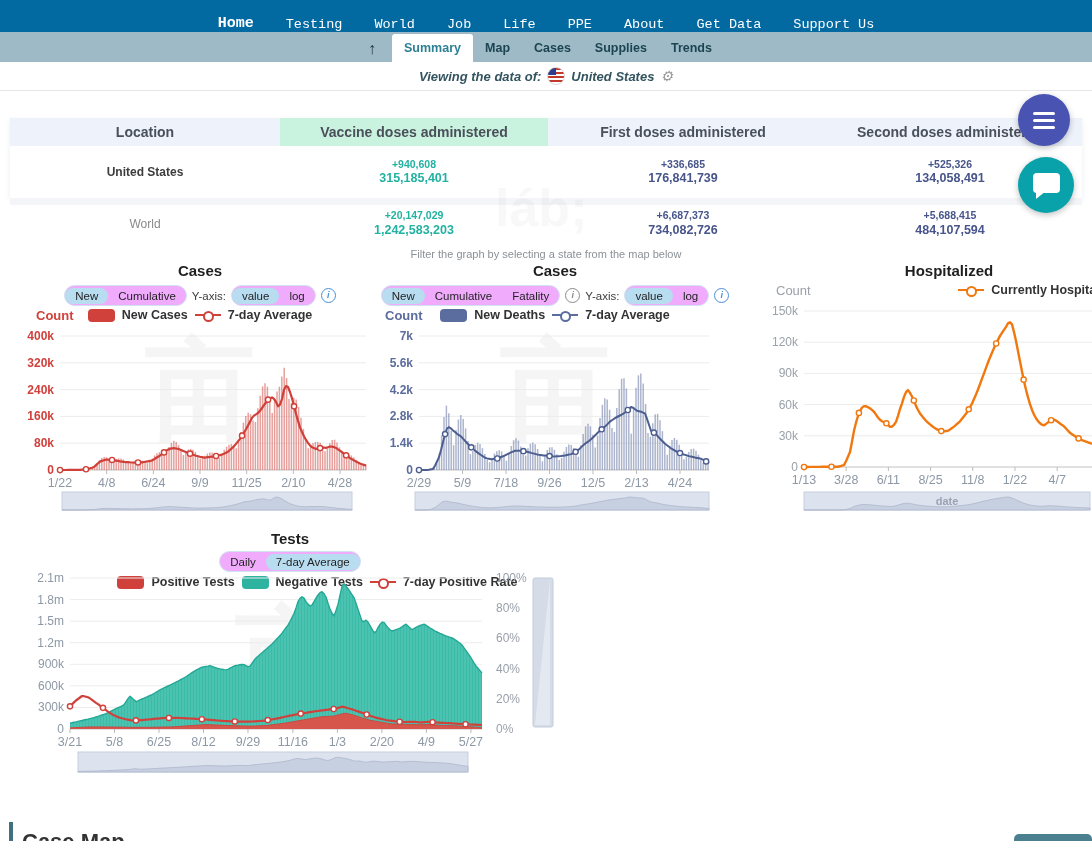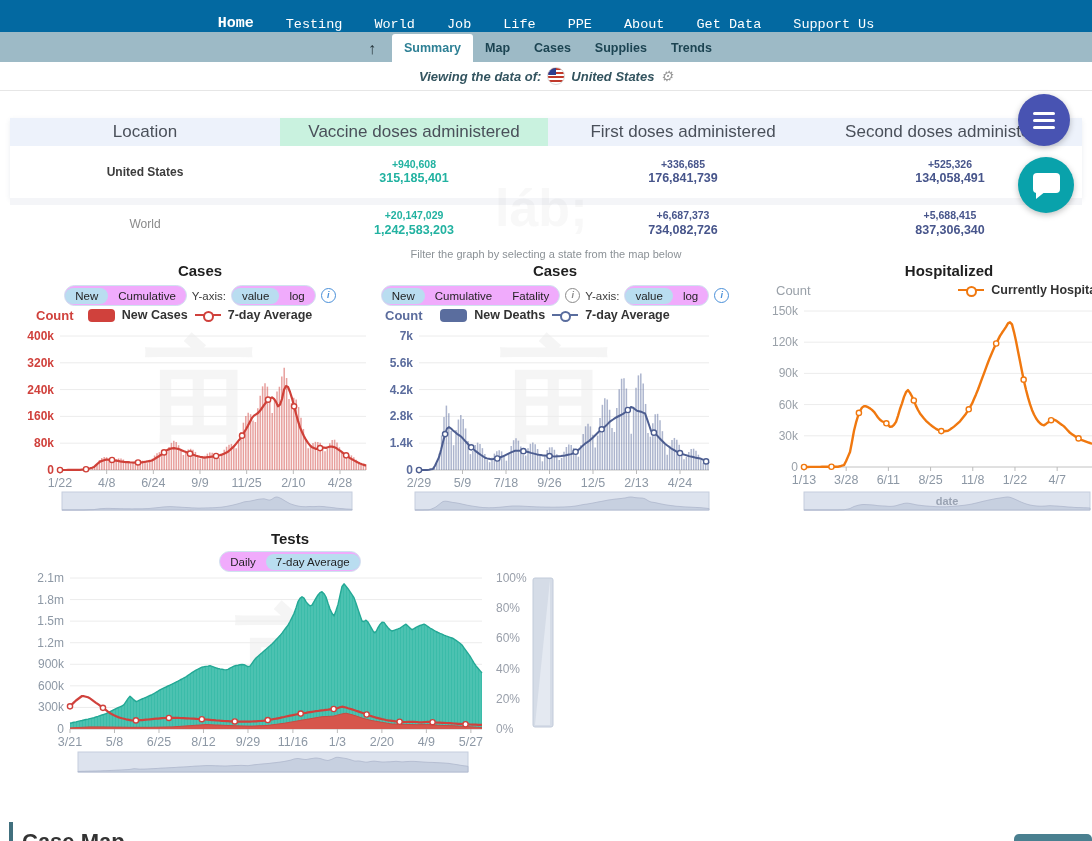--- a/index.html
+++ b/index.html
@@ -23,21 +23,21 @@
   .flag{width:16px;height:16px;border-radius:50%;overflow:hidden;position:relative;flex:0 0 auto;
         background:repeating-linear-gradient(#c0392b 0 2px,#fff 2px 4px);border:1px solid #d8d8d8;}
   .flag::after{content:'';position:absolute;left:0;top:0;width:8px;height:7px;background:#2c3e8f;}
   .gear{color:#9a9a9a;font-size:14px;font-weight:normal;cursor:pointer;}
   
   .tablecard{position:absolute;left:10px;top:118px;width:1072px;}
   .tcard{box-shadow:0 2px 5px rgba(60,80,120,.10);}
   .thead{display:flex;height:28px;background:#edf2fb;}
   .th,.cell{display:flex;flex-direction:column;align-items:center;justify-content:center;}
   .c0{width:270px}.c1{width:268px}.c2{width:270px}.c3{width:264px}
-  .th{font-size:17px;font-weight:normal;color:#4a505a;cursor:pointer;}
+  .th{font-size:14px;font-weight:bold;color:#4a505a;cursor:pointer;}
   .th.hl{background:#c9f2df;}
   .trow{display:flex;background:#fff;}
   .trow.us{height:52px;}
   .spacer{height:7px;background:#f4f5f8;}
   .trow.world{height:37px;}
   .loc{font-size:12px;color:#3d3d3d;font-weight:bold;}
   .trow.world .loc{color:#8a8a8a;font-weight:normal;}
   .delta{font-size:10.5px;font-weight:bold;line-height:1.25;}
   .total{font-size:12.5px;font-weight:bold;line-height:1.2;}
   .vac{color:#22b2a1;} .blu{color:#47558b;}
@@ -159,21 +159,21 @@
       <div class="cell c1">
         <span class="delta vac">+20,147,029</span>
         <span class="total vac">1,242,583,203</span>
       </div>
       <div class="cell c2">
         <span class="delta blu">+6,687,373</span>
         <span class="total blu">734,082,726</span>
       </div>
       <div class="cell c3">
         <span class="delta blu">+5,688,415</span>
-        <span class="total blu">837,306,340</span>
+        <span class="total blu">484,107,594</span>
       </div>
     </div>
   </div>
   <div class="wm-small">láb;</div>
 
   <div class="filter-note">Filter the graph by selecting a state from the map below</div>
 
   <div class="chart" id="c-cases">
     <div class="watermark">亩</div>
     <div class="ctitle">Cases</div>
@@ -617,20 +617,28 @@
   </div>
 
   <div class="chart" id="c-tests">
     <div class="watermark">亩</div>
     <div class="ctitle">Tests</div>
     <div class="toggles" style="top:21px;">
       <div class="pill-group">
         <span class="pill">Daily</span>
         <span class="pill on">7-day Average</span>
       </div>
+    </div>
+    <div class="legend">
+      <span class="sw sw-red"></span>
+      <span>Positive Tests</span>
+      <span class="sw sw-teal"></span>
+      <span>Negative Tests</span>
+      <span class="lnmark ln-red"></span>
+      <span>7-day Positive Rate</span>
     </div>
     <svg class="plot" width="540" height="250">
         <line x1="50" y1="48" x2="462" y2="48" stroke="#ececec" stroke-width="1"></line>
         <text x="44" y="52" text-anchor="end" fill="#8d98a5" font-size="12" font-weight="normal">2.1m</text>
         <line x1="50" y1="69.57142857142857" x2="462" y2="69.57142857142857" stroke="#ececec" stroke-width="1"></line>
         <text x="44" y="73.57142857142857" text-anchor="end" fill="#8d98a5" font-size="12" font-weight="normal">1.8m</text>
         <line x1="50" y1="91.14285714285714" x2="462" y2="91.14285714285714" stroke="#ececec" stroke-width="1"></line>
         <text x="44" y="95.14285714285714" text-anchor="end" fill="#8d98a5" font-size="12" font-weight="normal">1.5m</text>
         <line x1="50" y1="112.71428571428571" x2="462" y2="112.71428571428571" stroke="#ececec" stroke-width="1"></line>
         <text x="44" y="116.71428571428571" text-anchor="end" fill="#8d98a5" font-size="12" font-weight="normal">1.2m</text>

